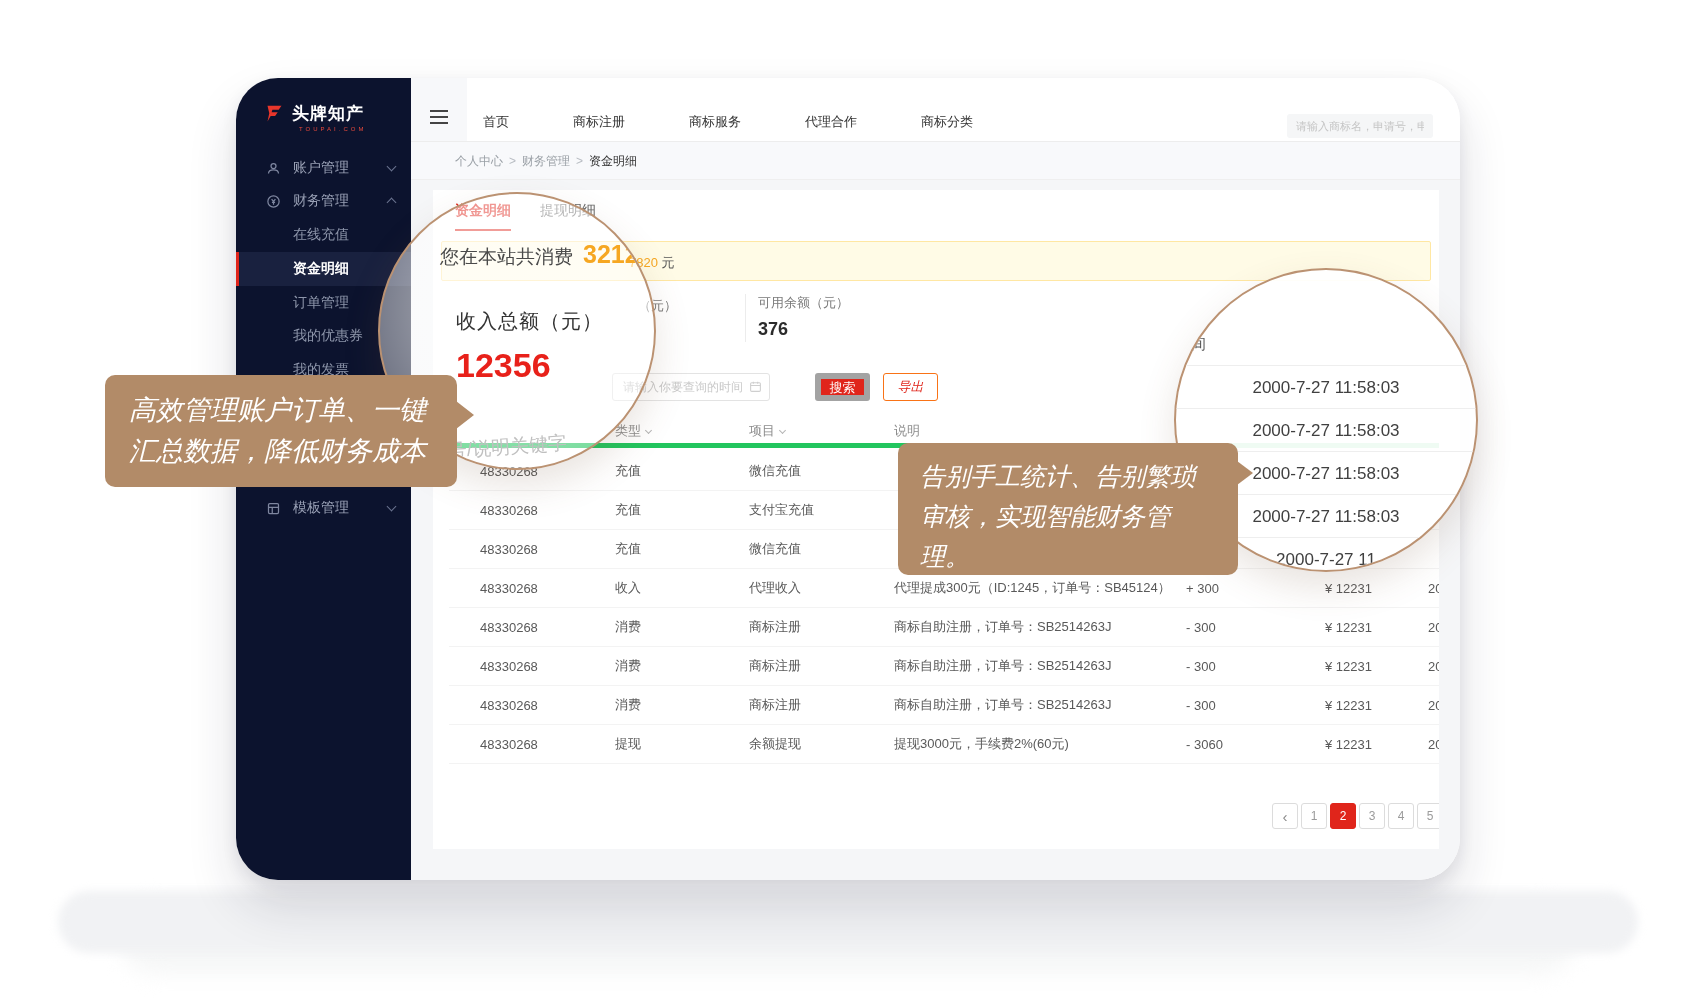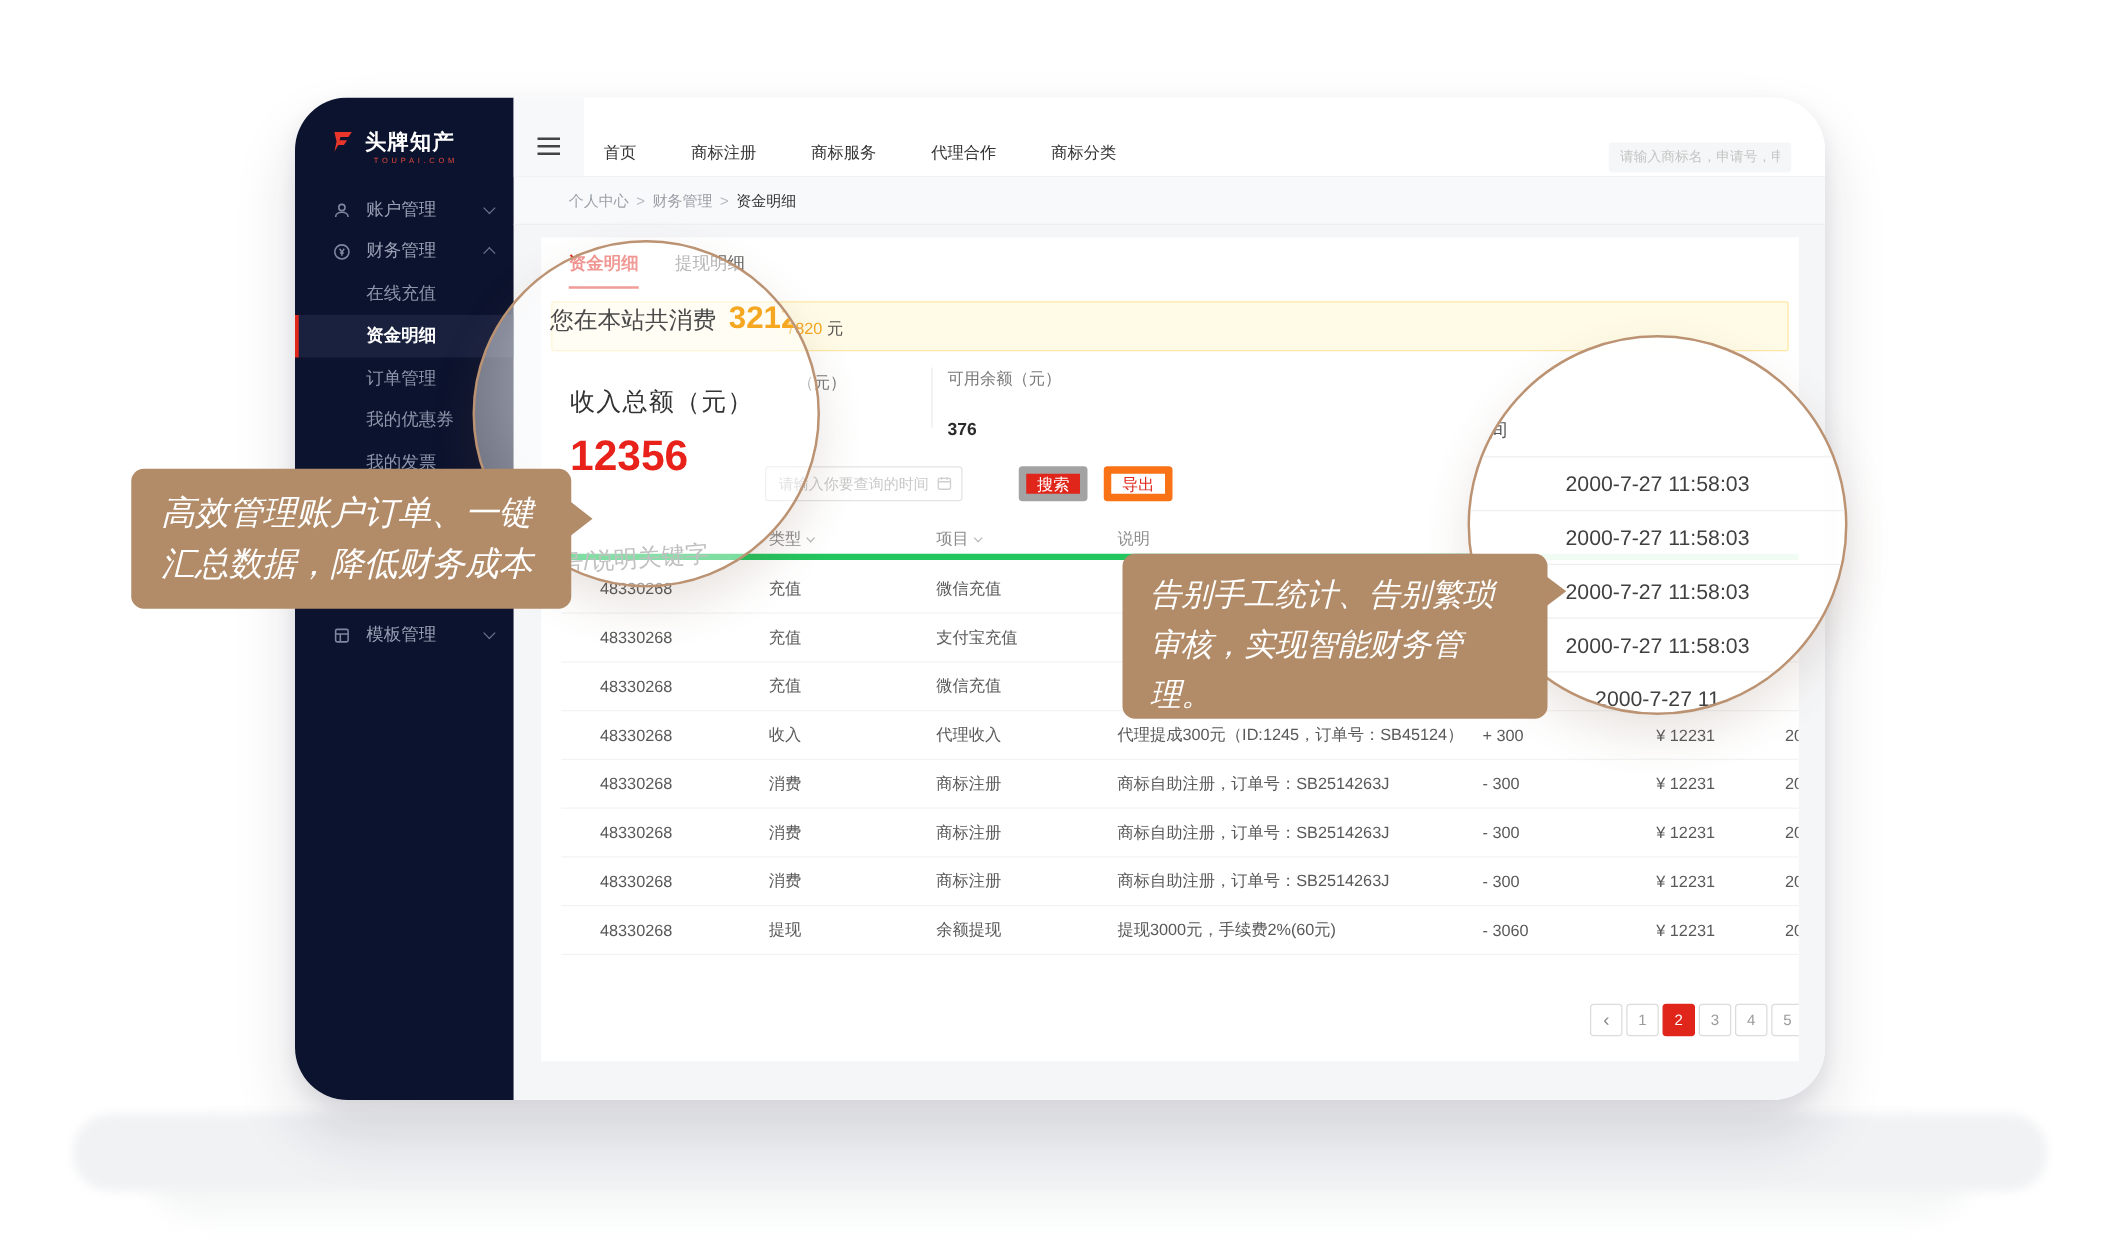--- a/index.html
+++ b/index.html
@@ -26,21 +26,21 @@
   .chev { width:7px; height:7px; border-right:1.5px solid #6b7490; border-bottom:1.5px solid #6b7490; position:absolute; right:16px; }
   .chev.down { transform:rotate(45deg); margin-top:-3px; }
   .chev.up { transform:rotate(-135deg); margin-top:3px; }
 
   
   .topbar { position:absolute; left:175px; top:0; width:1049px; height:64px; background:#fff; border-bottom:1px solid #ededed; }
   .burger-zone { position:absolute; left:0; top:0; width:56px; height:63px; background:#f7f8fa; display:flex; align-items:center; justify-content:center; cursor:pointer; }
   .burger { width:18px; height:2px; background:#444; position:relative; margin-top:14px; }
   .burger::before, .burger::after { content:""; position:absolute; left:0; width:18px; height:2px; background:#444; }
   .burger::before { top:-6px; } .burger::after { top:6px; }
-  .topnav { position:absolute; left:56px; top:24px; height:40px; display:flex; align-items:center; gap:44px; padding-left:16px; }
+  .topnav { position:absolute; left:56px; top:24px; height:40px; display:flex; align-items:center; gap:64px; padding-left:16px; }
   .topnav span { font-size:13px; color:#333; cursor:pointer; }
   .top-search { position:absolute; left:876px; top:36px; width:146px; height:24px; background:#f5f6f7; border:none; border-radius:3px; font-size:11px; color:#777; padding:0 9px; outline:none; }
   .top-search::placeholder { color:#c5c5c5; }
 
   
   .crumb { position:absolute; left:175px; top:64px; width:1049px; height:38px; background:#f8f9fb; border-bottom:1px solid #efefef; line-height:38px; padding-left:44px; font-size:12px; color:#9aa0a6; }
   .crumb b { color:#333; font-weight:normal; }
   .crumb .sep { margin:0 6px; color:#b7bcc2; }
 
   
@@ -52,29 +52,29 @@
   .tab.active { color:#e0251b; font-weight:bold; border-bottom:2px solid #e0251b; }
 
   .notice { position:absolute; left:8px; top:51px; width:990px; height:40px; background:#fffbe6; border:1px solid #ffe7a3; border-radius:2px; }
   .notice-tail { position:absolute; left:187px; top:12px; font-size:13px; color:#f6a722; }
   .notice-tail em { font-style:normal; color:#555; }
 
   .stat2label { position:absolute; left:205px; top:107px; font-size:13px; color:#7a7a7a; }
   .stat-div { position:absolute; left:312px; top:104px; width:1px; height:48px; background:#ececec; }
   .stat3 { position:absolute; left:325px; top:104px; }
   .stat3 .lbl { font-size:13px; color:#7a7a7a; }
-  .stat3 .val { font-size:14px; font-weight:bold; color:#2b2b2b; margin-top:23px; }
+  .stat3 .val { font-size:18px; font-weight:bold; color:#2b2b2b; margin-top:7px; }
 
   .time-input-wrap { position:absolute; left:179px; top:183px; width:158px; height:28px; }
   .time-input { width:100%; height:100%; border:1px solid #e3e3e3; border-radius:3px; font-size:12px; color:#888; padding:0 26px 0 10px; outline:none; }
   .time-input::placeholder { color:#c9c9c9; }
   .cal-ic { position:absolute; right:8px; top:7px; width:13px; height:13px; }
   .btn { position:absolute; top:183px; width:55px; height:28px; border-radius:3px; font-size:13px; cursor:pointer; }
   .btn-search { left:382px; background:#e0251b; color:#fff; border:6px solid #a3a3a3; }
-  .btn-export { left:450px; background:#fff; color:#e0251b; border:6px solid #f97316; }
+  .btn-export { left:450px; background:#fff; color:#e0251b; border:1px solid #f97316;font-style:italic; }
 
   
   .thead { position:absolute; left:16px; top:228px; width:990px; height:30px; border-bottom:5px solid #22c55e; font-size:13px; color:#8c8c8c; }
   .thead span, .trow span { position:absolute; top:50%; transform:translateY(-50%); white-space:nowrap; }
   .sort-caret { display:inline-block; width:5px; height:5px; border-right:1px solid #b5b5b5; border-bottom:1px solid #b5b5b5; transform:rotate(45deg); margin-left:5px; vertical-align:2px; }
   .trow { position:absolute; left:16px; width:990px; height:39px; border-bottom:1px solid #f3f3f3; font-size:13px; color:#595959; overflow:hidden; }
   .c-order { left:31px; } .c-type { left:166px; } .c-project { left:300px; }
   .c-desc { left:445px; } .c-amount { left:737px; } .c-balance { left:876px; } .c-time { left:979px; }
 
   

